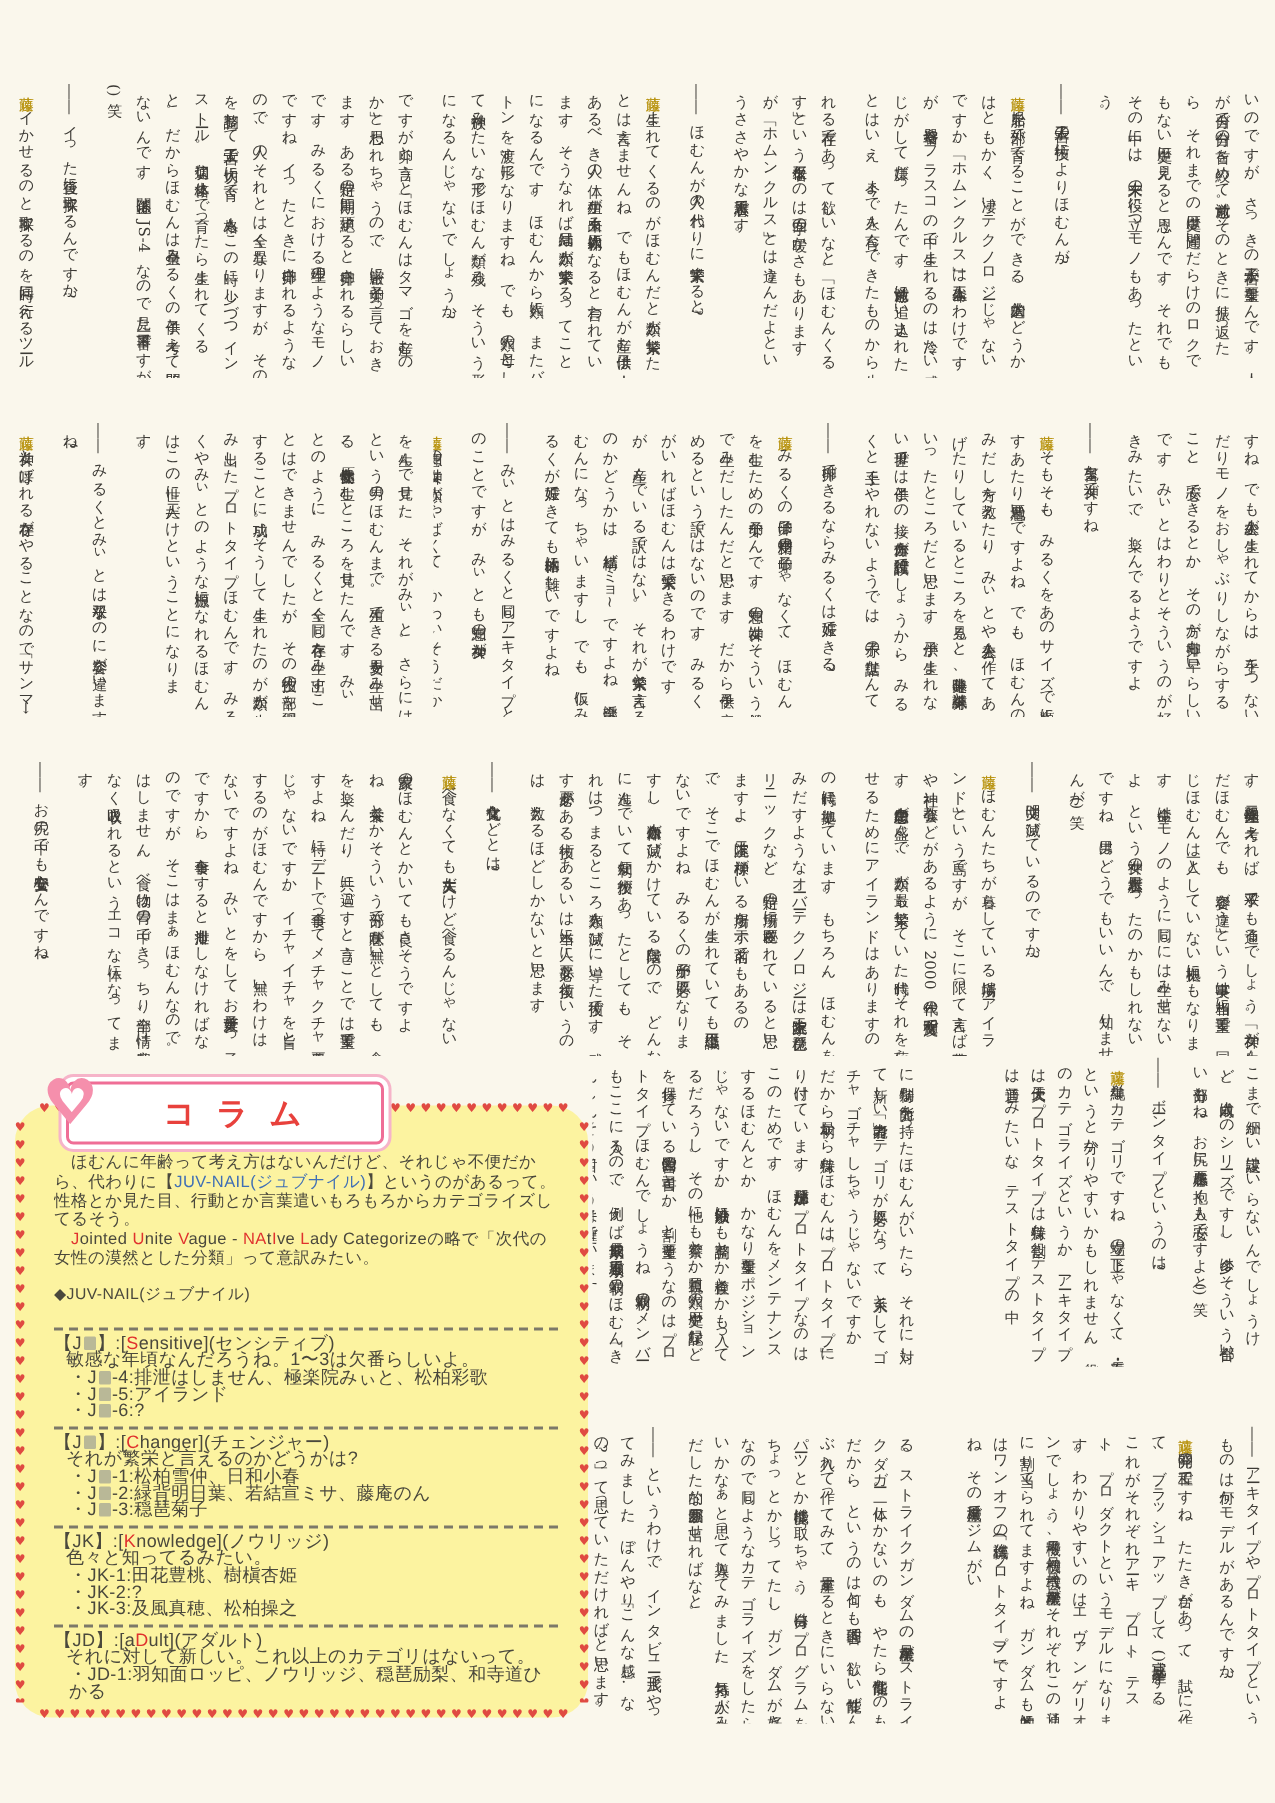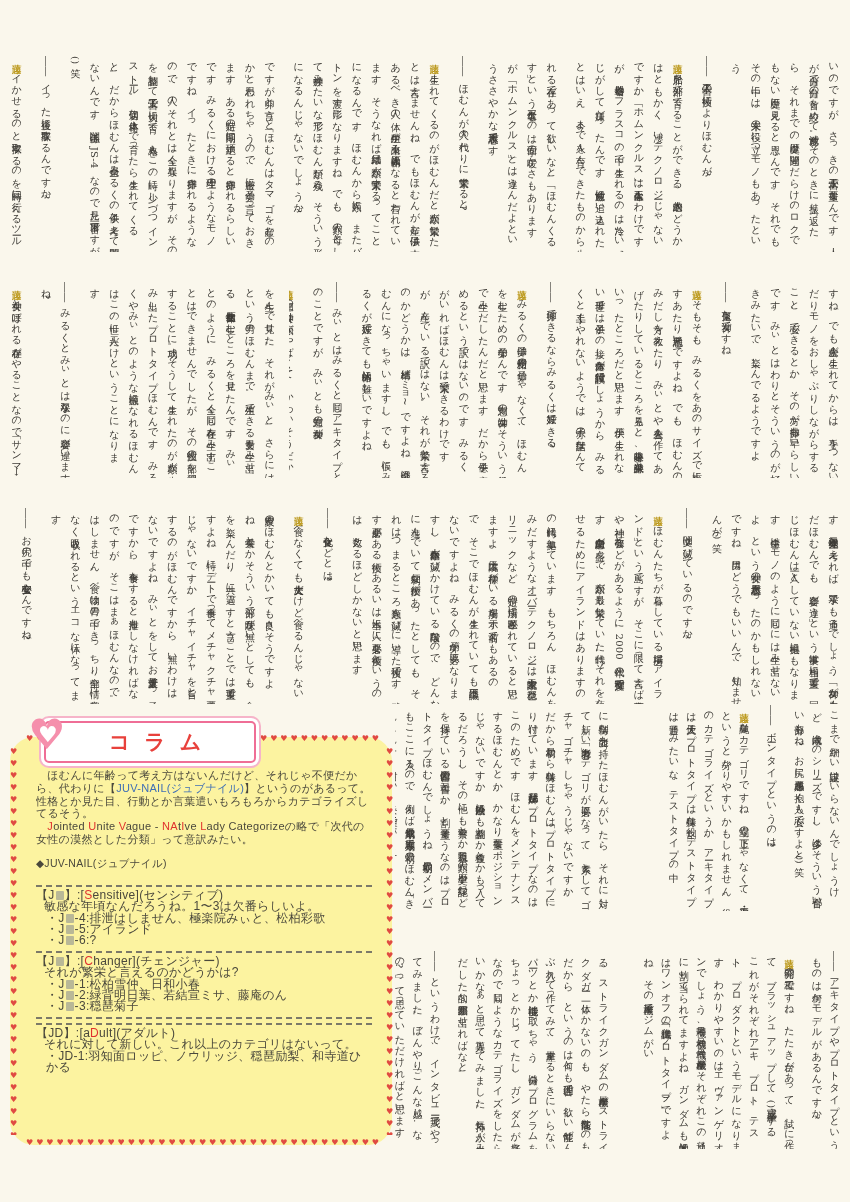--- a/index.html
+++ b/index.html
@@ -153,20 +153,27 @@
         </div>
         <div class="divider"></div>
         <div class="cat">
           <p class="box-p cat-line cat-header"><span>【J</span><span class="censor"></span><span>】:[</span><span class="c-red">C</span><span>hanger](チェンジャー)</span></p>
           <p class="box-p cat-line cat-desc">それが繁栄と言えるのかどうかは?</p>
           <p class="box-p cat-line cat-entry"><span>・J</span><span class="censor"></span><span>-1:松柏雪仲、日和小春</span></p>
           <p class="box-p cat-line cat-entry"><span>・J</span><span class="censor"></span><span>-2:緑背明日葉、若結宣ミサ、藤庵のん</span></p>
           <p class="box-p cat-line cat-entry"><span>・J</span><span class="censor"></span><span>-3:穏琶菊子</span></p>
         </div>
         <div class="divider"></div>
+        <div class="cat">
+          <p class="box-p cat-line cat-header"><span>【JK】:[</span><span class="c-red">K</span><span>nowledge](ノウリッジ)</span></p>
+          <p class="box-p cat-line cat-desc">色々と知ってるみたい。</p>
+          <p class="box-p cat-line cat-entry"><span>・JK-1:田花豊桃、樹槇杏姫</span></p>
+          <p class="box-p cat-line cat-entry"><span>・JK-2:?</span></p>
+          <p class="box-p cat-line cat-entry"><span>・JK-3:及風真穂、松柏操之</span></p>
+        </div>
         <div class="divider"></div>
         <div class="cat">
           <p class="box-p cat-line cat-header"><span>【JD】:[a</span><span class="c-red">D</span><span>ult](アダルト)</span></p>
           <p class="box-p cat-line cat-desc">それに対して新しい。これ以上のカテゴリはないって。</p>
           <p class="box-p cat-line cat-entry"><span>・JD-1:羽知面ロッピ、ノウリッジ、穏琶励梨、和寺道ひかる</span></p>
         </div>
       </div>
   </div>
 </div>
 

